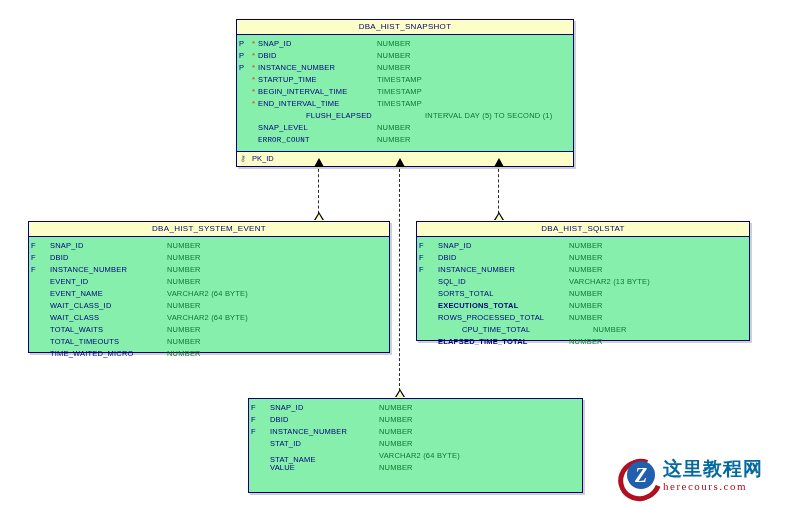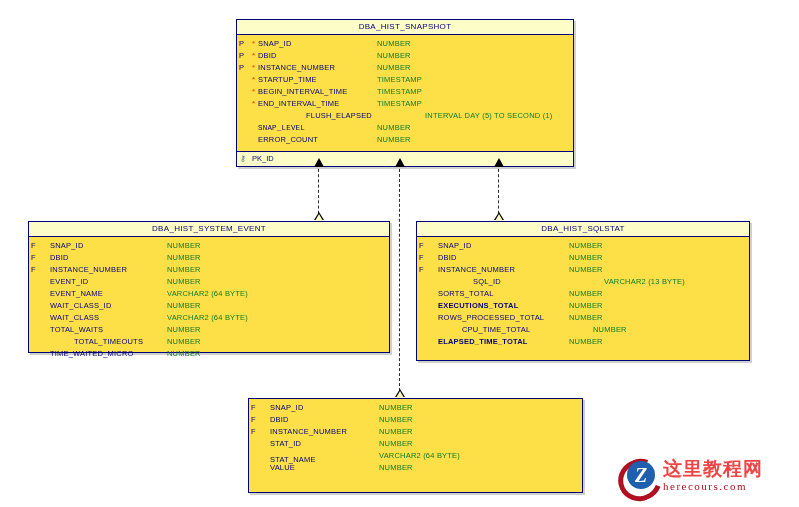--- a/index.html
+++ b/index.html
@@ -20,21 +20,21 @@
     position: absolute;
     left: 0; top: 0;
     width: 799px;
     height: 507px;
     background: #ffffff;
   }
 
   
   .entity {
     position: absolute;
-    background: #fde047;
+    background: #86efac;
     border: 1px solid #00007c;
     box-sizing: border-box;
     box-shadow: 2px 2px 0 rgba(150,150,150,0.45);
   }
   .entity-title {
     height: 14px;
     line-height: 14px;
     text-align: center;
     font-size: 8px;
     letter-spacing: 0.3px;
@@ -179,21 +179,21 @@
     font-size: 20px;
     line-height: 28px;
     text-align: center;
   }
   .wm-text {
     display: flex;
     flex-direction: column;
     line-height: 1;
   }
   .wm-cn {
-    color: #ef4444;
+    color: #0369a1;
     font-size: 19px;
     font-weight: bold;
     letter-spacing: 1px;
     font-family: "DejaVu Sans", sans-serif;
   }
   .wm-en {
     color: #b01020;
     font-size: 11px;
     letter-spacing: 1.5px;
     margin-top: 3px;
@@ -247,27 +247,27 @@
         </div>
         <div class="attr-row">
           <span class="key-col"></span>
           <span class="req-col"></span>
           <span class="name-col" style="width: 119px; flex: 0 0 119px; margin-left: 48px;">FLUSH_ELAPSED</span>
           <span class="type-col">INTERVAL DAY (5) TO SECOND (1)</span>
         </div>
         <div class="attr-row">
           <span class="key-col"></span>
           <span class="req-col"></span>
-          <span class="name-col" style="width: 119px; flex: 0 0 119px; font-family: Liberation Mono, monospace;">SNAP_LEVEL</span>
-          <span class="type-col">NUMBER</span>
-        </div>
-        <div class="attr-row">
-          <span class="key-col"></span>
-          <span class="req-col"></span>
-          <span class="name-col" style="width: 119px; flex: 0 0 119px;">ERROR_COUNT</span>
+          <span class="name-col" style="width: 119px; flex: 0 0 119px;">SNAP_LEVEL</span>
+          <span class="type-col">NUMBER</span>
+        </div>
+        <div class="attr-row">
+          <span class="key-col"></span>
+          <span class="req-col"></span>
+          <span class="name-col" style="width: 119px; flex: 0 0 119px; font-family: Liberation Mono, monospace;">ERROR_COUNT</span>
           <span class="type-col">NUMBER</span>
         </div>
       </div>
       <div class="entity-footer" style="position: absolute; left: 0px; right: 0px; bottom: 0px;">
         <span class="footer-icon">⚷</span>
         <span>PK_ID</span>
       </div>
     </div>
     <div class="entity" style="left: 28px; top: 221px; width: 362px; height: 132px;">
       <div class="entity-title">DBA_HIST_SYSTEM_EVENT</div>
@@ -316,32 +316,32 @@
         </div>
         <div class="attr-row">
           <span class="key-col"></span>
           <span class="req-col"></span>
           <span class="name-col" style="width: 117px; flex: 0 0 117px;">TOTAL_WAITS</span>
           <span class="type-col">NUMBER</span>
         </div>
         <div class="attr-row">
           <span class="key-col"></span>
           <span class="req-col"></span>
-          <span class="name-col" style="width: 117px; flex: 0 0 117px; text-align: center;">TOTAL_TIMEOUTS</span>
+          <span class="name-col" style="width: 117px; flex: 0 0 117px;">TOTAL_TIMEOUTS</span>
           <span class="type-col">NUMBER</span>
         </div>
         <div class="attr-row">
           <span class="key-col"></span>
           <span class="req-col"></span>
           <span class="name-col" style="width: 117px; flex: 0 0 117px;">TIME_WAITED_MICRO</span>
           <span class="type-col">NUMBER</span>
         </div>
       </div>
     </div>
-    <div class="entity" style="left: 416px; top: 221px; width: 334px; height: 140px;">
+    <div class="entity" style="left: 416px; top: 221px; width: 334px; height: 120px;">
       <div class="entity-title">DBA_HIST_SQLSTAT</div>
       <div class="entity-body">
         <div class="attr-row">
           <span class="key-col">F</span>
           <span class="req-col"></span>
           <span class="name-col" style="width: 131px; flex: 0 0 131px;">SNAP_ID</span>
           <span class="type-col">NUMBER</span>
         </div>
         <div class="attr-row">
           <span class="key-col">F</span>
@@ -351,21 +351,21 @@
         </div>
         <div class="attr-row">
           <span class="key-col">F</span>
           <span class="req-col"></span>
           <span class="name-col" style="width: 131px; flex: 0 0 131px;">INSTANCE_NUMBER</span>
           <span class="type-col">NUMBER</span>
         </div>
         <div class="attr-row">
           <span class="key-col"></span>
           <span class="req-col"></span>
-          <span class="name-col" style="width: 131px; flex: 0 0 131px; margin-left: 35px;">SQL_ID</span>
+          <span class="name-col" style="width: 131px; flex: 0 0 131px;">SQL_ID</span>
           <span class="type-col">VARCHAR2 (13 BYTE)</span>
         </div>
         <div class="attr-row">
           <span class="key-col"></span>
           <span class="req-col"></span>
           <span class="name-col" style="width: 131px; flex: 0 0 131px;">SORTS_TOTAL</span>
           <span class="type-col">NUMBER</span>
         </div>
         <div class="attr-row">
           <span class="key-col"></span>

